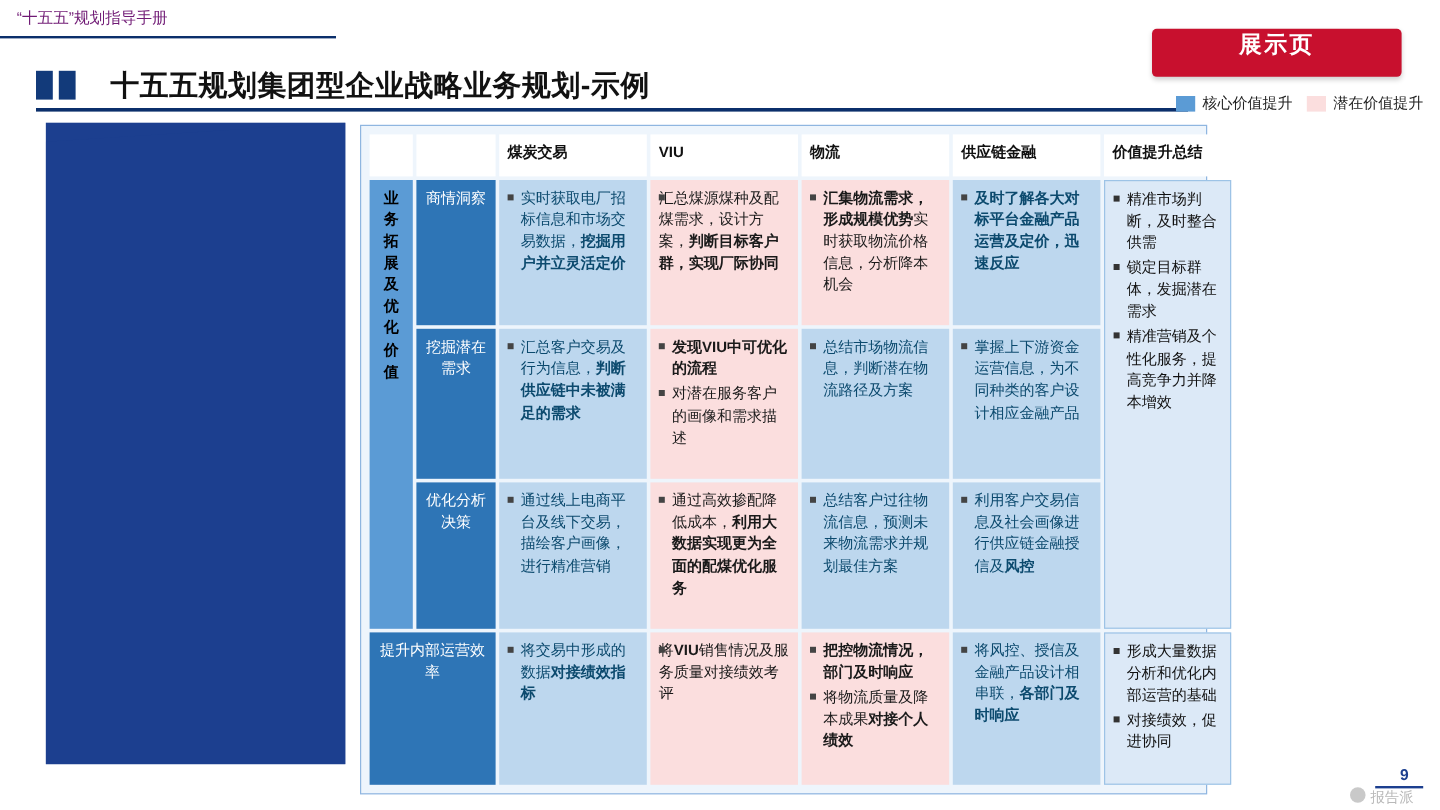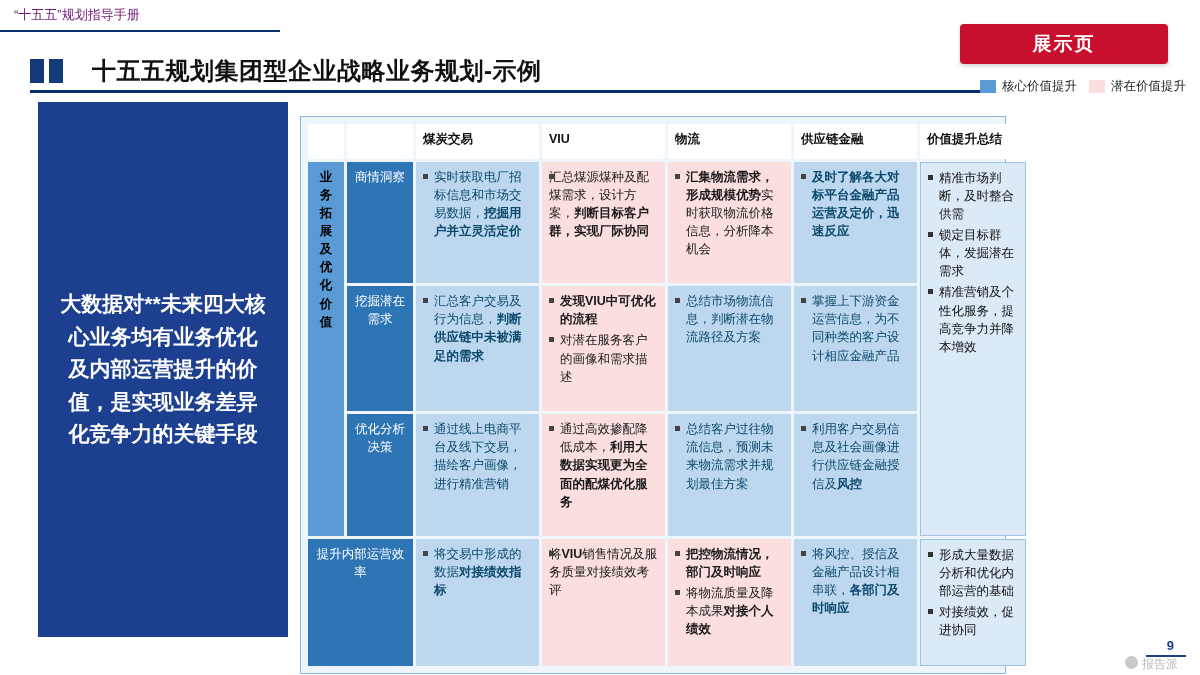--- a/index.html
+++ b/index.html
@@ -34,21 +34,21 @@
   .title-text{
     font-size:24px;font-weight:bold;color:#111;letter-spacing:.5px;margin-left:14px;
   }
   .title-underline{
     position:absolute;left:30px;top:90px;width:960px;height:3px;background:#0b2f6b;
   }
   
   .banner{
     position:absolute;right:32px;top:24px;width:208px;height:40px;
     background:#c8102e;border-radius:4px;
-    display:flex;align-items:center;justify-content:center;
+    display:flex;justify-content:center;
     color:#fff;font-size:19px;font-weight:bold;letter-spacing:2px;
     box-shadow:0 2px 4px rgba(0,0,0,.18);
   }
   .legend{
     position:absolute;right:14px;top:78px;display:flex;align-items:center;gap:12px;
     font-size:12.5px;color:#222;
   }
   .legend .item{display:flex;align-items:center;gap:6px;}
   .legend .sw{width:16px;height:13px;display:inline-block;}
   
@@ -63,21 +63,21 @@
     position:absolute;inset:0;background:#1c3f8f;
     clip-path:polygon(0% 3%,100% 0%,100% 100%,0% 100%, 0% 3%);
   }
   .leftpanel .txt{
     position:relative;z-index:2;
     color:#fff;font-size:21px;line-height:1.55;font-weight:bold;
     text-align:center;padding:0 22px;
   }
   
   .table-wrap{
-    position:absolute;left:300px;top:116px;width:706px;height:558px;
+    position:absolute;left:300px;top:104px;width:706px;height:558px;
     border:1px solid #8fb6e0;background:#eef5fc;box-sizing:border-box;padding:4px;
   }
   table.grid{
     width:100%;height:100%;border-collapse:separate;border-spacing:3px;
     table-layout:fixed;
   }
   table.grid td,table.grid th{
     vertical-align:top;padding:6px 7px;font-size:12.5px;line-height:1.45;
     box-sizing:border-box;
   }
@@ -149,21 +149,20 @@
     <span>核心价值提升</span>
   </span>
   <span class="item">
     <span class="sw" style="background:#fbdede"></span>
     <span>潜在价值提升</span>
   </span>
 </div>
 
 <div class="leftpanel">
   <div class="shape"></div>
-  <div class="txt">大数据对**未来四大核心业务均有业务优化及内部运营提升的价值，是实现业务差异化竞争力的关键手段</div>
 </div>
 
 <div class="table-wrap">
 <table class="grid">
   <colgroup>
     <col style="width:36px">
     <col style="width:66px">
     <col style="width:123px">
     <col style="width:123px">
     <col style="width:123px">

